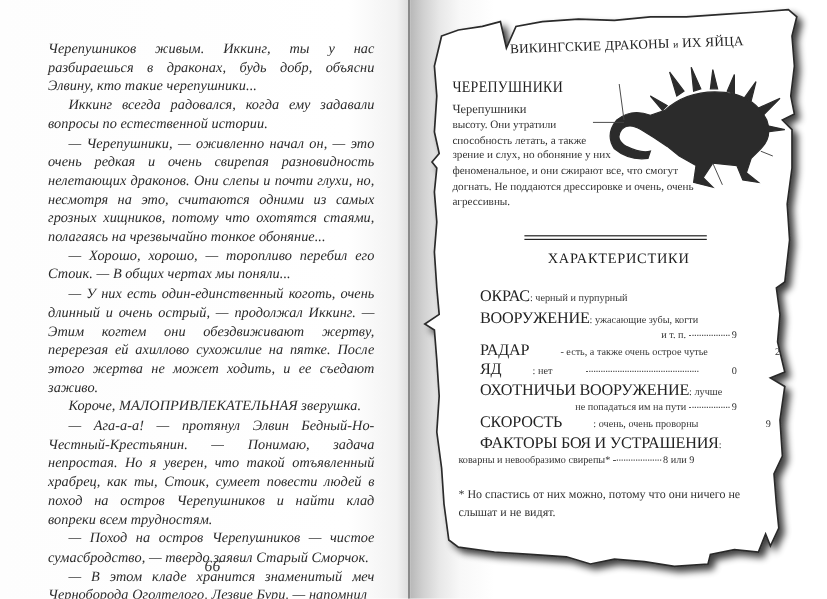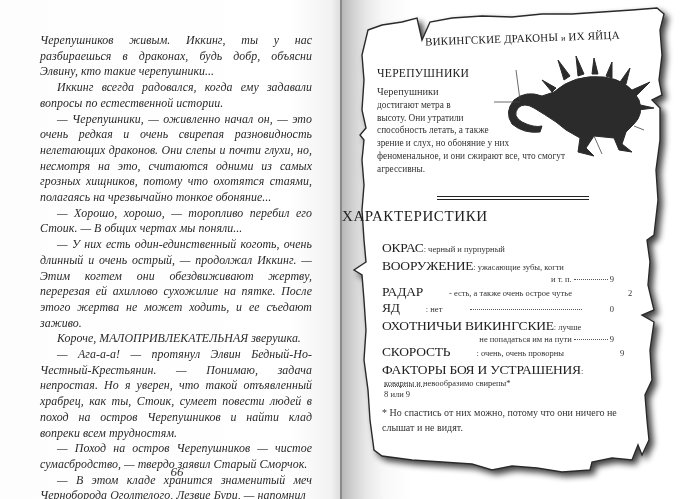--- a/index.html
+++ b/index.html
@@ -59,25 +59,25 @@
       font-size: 9.3px; line-height: 12.8px; color: #333;
     }
     .desc .line { display: block; white-space: nowrap; }
     .desc .line.big { font-size: 10.4px; }
 
     .rule {
       position: absolute; left: 95px; width: 152px; height: 0;
       border-top: 1.5px solid #222;
     }
     .section-title {
-      position: absolute; left: 0; width: 347px; top: 208px; 
-      font-size: 15px; letter-spacing: 0.6px; color: #222;
+      position: absolute; left: 0; width: 347px; top: 208px; text-align: center;
+      font-size: 12px; letter-spacing: 0.6px; color: #222;
     }
     .stats { position: absolute; left: 40px; top: 238px; width: 232px; }
-    .stat { position: relative; color: #222; white-space: nowrap; }
+    .stat { position: relative; color: #222; white-space: nowrap; margin-left: 18px; }
     .stat .label { font-size: 13.5px; letter-spacing: -0.2px; }
     .stat .val { font-size: 8.5px; color: #333; }
     .stat-row { display: flex; align-items: baseline; gap: 26px; }
     .stat-row .dots { flex: 1; border-bottom: 1px dotted #555; margin: 0 2px; height: 0; position: relative; top: -2px; }
     .stat-row .score { font-size: 8.5px; color: #333; }
     .stat-cont { display: flex; justify-content: flex-end; align-items: baseline; font-size: 8.5px; color: #333; }
     .stat-cont .dots { width: 34px; border-bottom: 1px dotted #555; margin: 0 2px; position: relative; top: -2px; }
 
     .footnote {
       position: absolute; left: 40px; top: 405px; width: 250px;
@@ -147,25 +147,25 @@
     </svg>
 
     <div class="scroll-content">
       <div class="book-title">
         <span>ВИКИНГСКИЕ ДРАКОНЫ </span><span class="small">и</span><span> ИХ ЯЙЦА</span>
       </div>
       <div class="entry-title">ЧЕРЕПУШНИКИ</div>
 
       <div class="desc">
         <span class="line big">Черепушники</span>
-        <span class="line">достигают метра в</span>
         <span class="line">высоту. Они утратили</span>
         <span class="line">способность летать, а также</span>
         <span class="line">зрение и слух, но обоняние у них</span>
         <span class="line">феноменальное, и они сжирают все, что смогут</span>
+        <span class="line">догнать. Не поддаются дрессировке и очень, очень</span>
         <span class="line">агрессивны.</span>
       </div>
 
       <div class="rule" style="top:196px;"></div>
       <div class="rule" style="top:199px;"></div>
       <div class="section-title">ХАРАКТЕРИСТИКИ</div>
 
       <div class="stats">
         <div class="stat">
           <span class="label">ОКРАС</span><span class="val">: черный и пурпурный</span>
@@ -184,37 +184,37 @@
             <span class="dots"></span>
             <span class="score">2</span>
         </div>
         <div class="stat stat-row">
           <span class="label">ЯД</span>
             <span class="val">: нет</span>
             <span class="dots"></span>
             <span class="score">0</span>
         </div>
         <div class="stat">
-          <span class="label">ОХОТНИЧЬИ ВИКИНГСКИЕ</span><span class="val">: лучше</span>
+          <span class="label">ОХОТНИЧЬИ ВООРУЖЕНИЕ</span><span class="val">: лучше</span>
         </div>
         <div class="stat-cont">
           <span>не попадаться им на пути</span>
             <span class="dots"></span>
             <span>9</span>
         </div>
         <div class="stat stat-row">
           <span class="label">СКОРОСТЬ</span>
             <span class="val">: очень, очень проворны</span>
             <span class="dots"></span>
             <span class="score">9</span>
         </div>
         <div class="stat">
           <span class="label">ФАКТОРЫ БОЯ И УСТРАШЕНИЯ</span><span class="val">:</span>
         </div>
-        <div class="stat-cont" style="justify-content:flex-start;flex-direction:column;">
+        <div class="stat-cont" style="justify-content:flex-start;">
           <span>коварны и невообразимо свирепы*</span>
             <span class="dots" style="width:40px;"></span>
             <span>8 или 9</span>
         </div>
       </div>
 
       <div class="footnote">* Но спастись от них можно, потому что они ничего не слышат и не видят.</div>
     </div>
   </div>
 </div>

